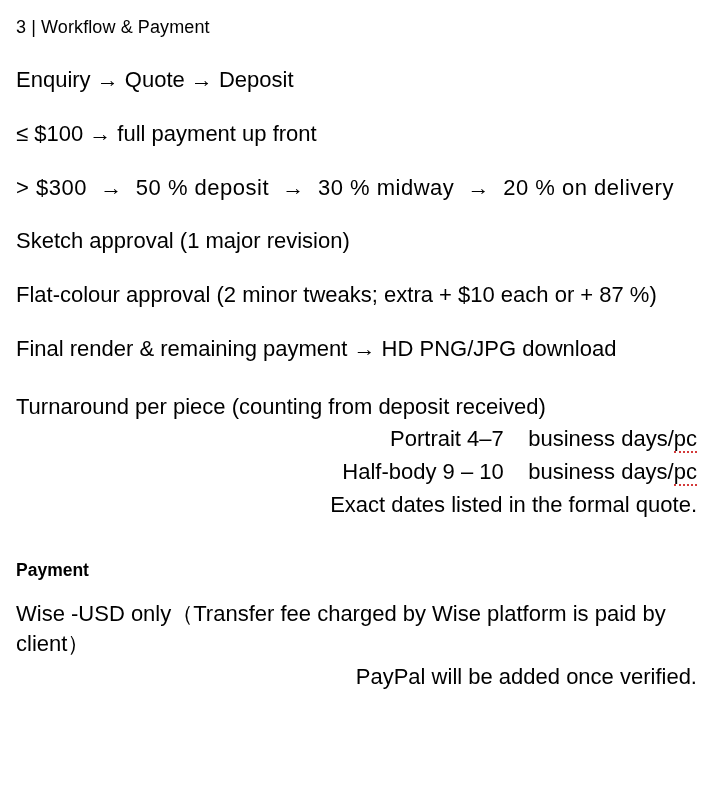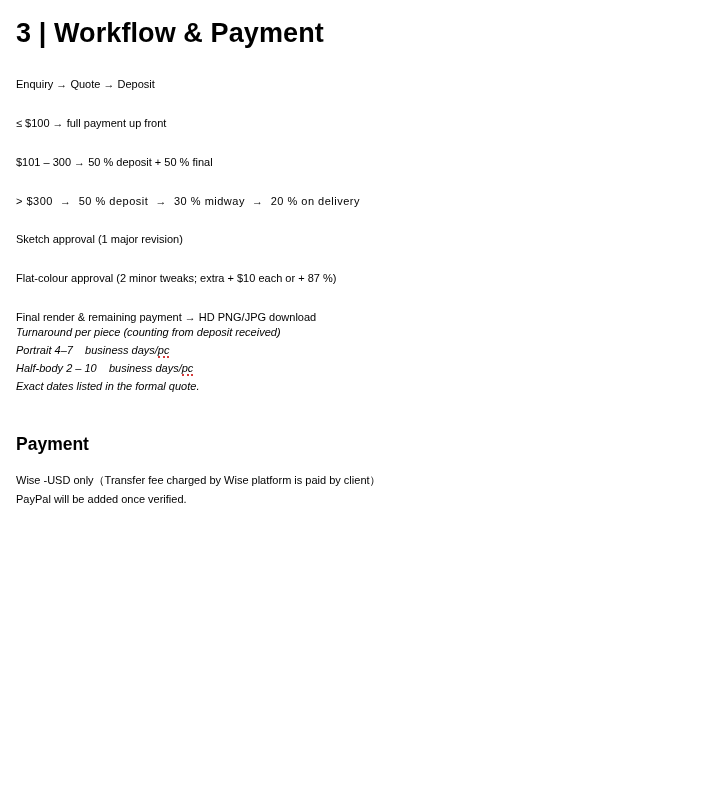--- a/index.html
+++ b/index.html
@@ -16,43 +16,44 @@
   }
   .page {
     position: relative;
     width: 713px;
     height: 802px;
     box-sizing: border-box;
     padding: 10px 16px 0 16px;
     overflow: hidden;
   }
   .doc-title {
-    font-size: 27px;
-    font-weight: bold;
+    font-size: 18px;
+    font-weight: normal;
     letter-spacing: 0.1px;
     margin: 6px 0 0 0;
     line-height: 1.3;
   }
   .block {
     margin-top: 26px;
   }
   .line {
-    font-size: 11px;
+    font-size: 22px;
     line-height: 1.35;
     margin: 0;
     white-space: pre-wrap;
   }
   .line + .line {
     margin-top: 0px;
+    text-align: right;
   }
   .spaced-line {
     margin-top: 24px;
   }
   .group {
-    font-style: italic;
+    margin-top: 28px;
   }
   .group .line {
     margin-top: 3px;
   }
   .group .line:first-child {
     margin-top: 0;
   }
   .section-heading {
     font-size: 17.5px;
     font-weight: bold;
@@ -86,39 +87,36 @@
 
   <h1 class="doc-title">3 | Workflow &amp; Payment</h1>
 
   <div class="block">
     <p class="line">Enquiry → Quote → Deposit</p>
   </div>
   <div class="spaced-line">
     <p class="line">≤ $100 → full payment up front</p>
   </div>
   <div class="spaced-line">
-    <p class="line">$101 – 300 → 50 % deposit + 50 % final</p>
-  </div>
-  <div class="spaced-line">
     <p class="line arrow-wide">&gt; $300  →  50 % deposit  →  30 % midway  →  20 % on delivery</p>
   </div>
   <div class="spaced-line">
     <p class="line">Sketch approval (1 major revision)</p>
   </div>
   <div class="spaced-line">
     <p class="line">Flat-colour approval (2 minor tweaks; extra + $10 each or + 87 %)</p>
   </div>
   <div class="spaced-line">
     <p class="line">Final render &amp; remaining payment → HD PNG/JPG download</p>
   </div>
 
   <div class="group">
     <p class="line">Turnaround per piece (counting from deposit received)</p>
     <p class="line"><span>Portrait 4–7    business days/</span><span class="underline-red">pc</span></p>
-    <p class="line"><span>Half-body 2 – 10    business days/</span><span class="underline-red">pc</span></p>
+    <p class="line"><span>Half-body 9 – 10    business days/</span><span class="underline-red">pc</span></p>
     <p class="line">Exact dates listed in the formal quote.</p>
   </div>
 
   <div class="heading-block">
     <h2 class="section-heading">Payment</h2>
     <div class="payment-lines">
       <p class="line">Wise -USD only（Transfer fee charged by Wise platform is paid by client）</p>
       <p class="line">PayPal will be added once verified.</p>
     </div>
   </div>

